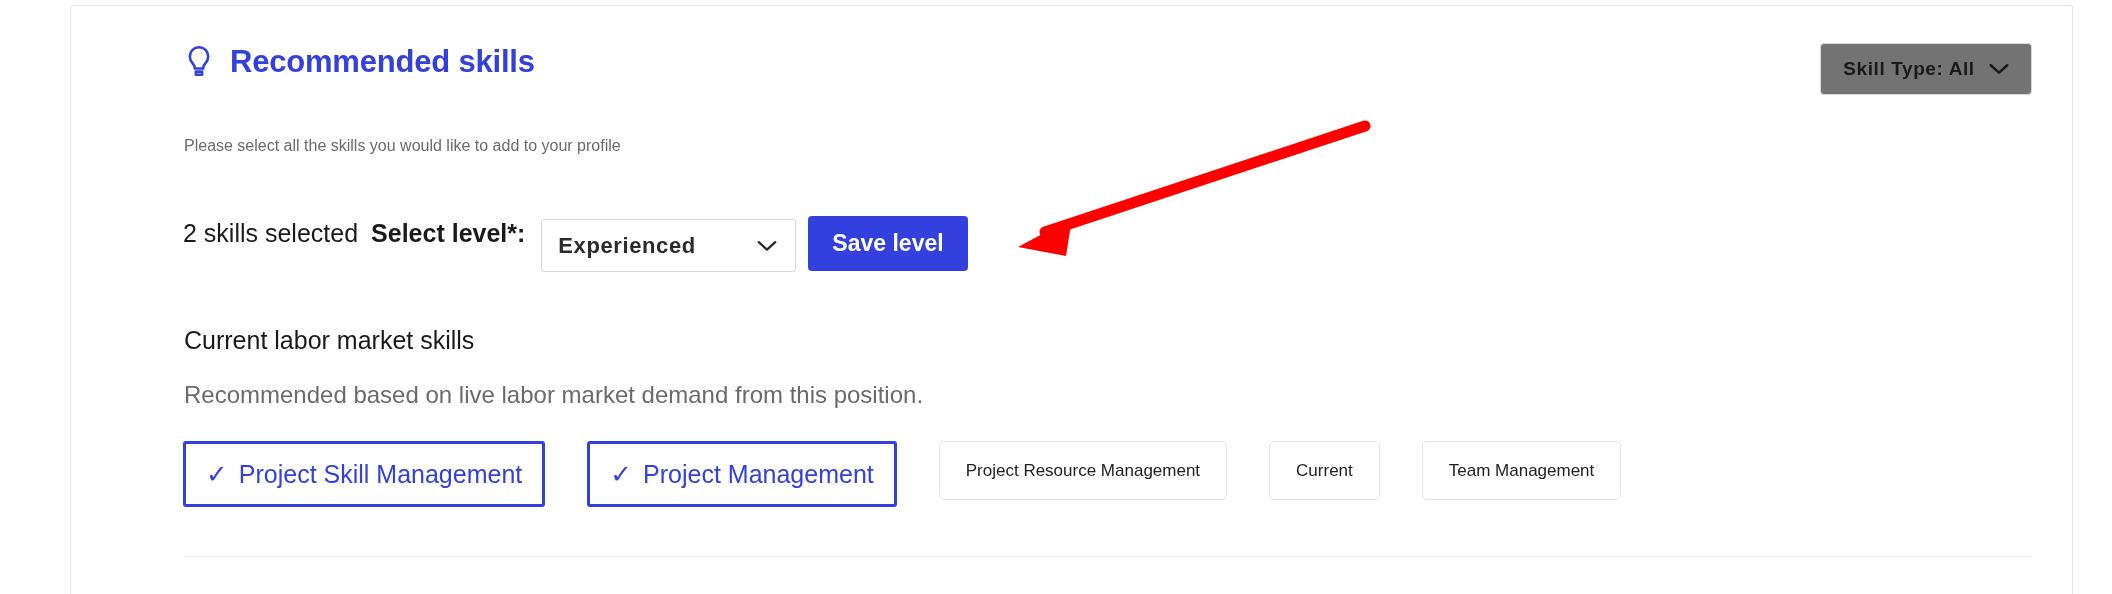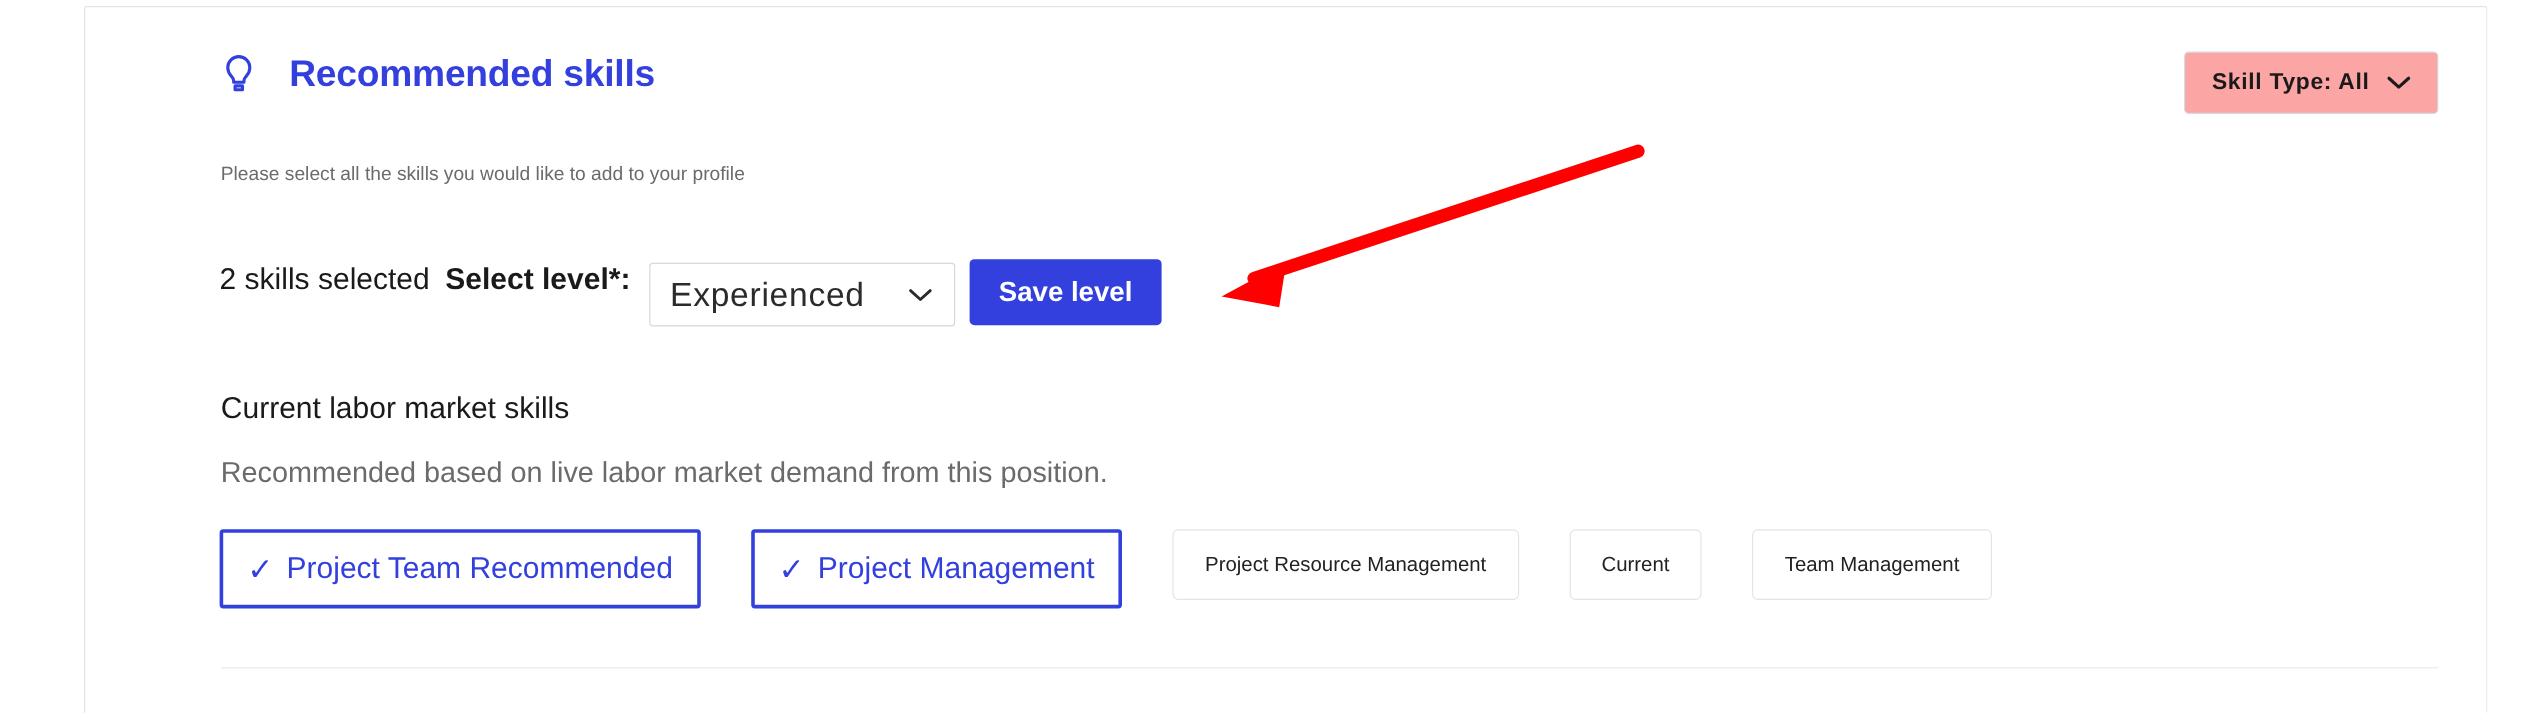--- a/index.html
+++ b/index.html
@@ -28,40 +28,40 @@
     border-bottom: none;
     border-radius: 2px;
   }
   
   .header-row {
     position: absolute;
     left: 113px;
     top: 38px;
     display: flex;
     align-items: center;
-    gap: 27px;
+    gap: 16px;
   }
   .bulb-icon { display: block; width: 30px; height: 34px; }
   .section-title {
     font-size: 31px;
     font-weight: bold;
     color: #3340dd;
     letter-spacing: -0.2px;
     white-space: nowrap;
   }
   
   .skill-type-select {
     position: absolute;
     right: 40px;
     top: 37px;
     width: 212px;
     height: 52px;
     border: 1px solid #d6d8dd;
     border-radius: 4px;
-    background: #fca5a5;
+    background: #737373;
     display: flex;
     align-items: center;
     justify-content: center;
     gap: 14px;
     cursor: pointer;
   }
   .skill-type-label {
     font-size: 19px;
     font-weight: bold;
     color: #1a1a1a;
@@ -105,22 +105,22 @@
     border-radius: 3px;
     background: #ffffff;
     display: flex;
     align-items: center;
     padding: 0 18px 0 16px;
     justify-content: space-between;
     cursor: pointer;
     margin-right: 12px;
   }
   .level-value {
-    font-size: 28px;
-    font-weight: normal;
+    font-size: 22px;
+    font-weight: bold;
     color: #2b2b2b;
     letter-spacing: 0.6px;
     white-space: nowrap;
   }
   .save-btn {
     height: 55px;
     padding: 0 24px;
     background: #3340dd;
     color: #ffffff;
     border: none;
@@ -251,21 +251,21 @@
       </div>
       <button class="save-btn">Save level</button>
     </div>
 
     <div class="sub-title">Current labor market skills</div>
     <div class="sub-desc">Recommended based on live labor market demand from this position.</div>
 
     <div class="chips">
       <div class="chip selected">
         <span class="check">✓</span>
-        <span>Project Team Recommended</span>
+        <span>Project Skill Management</span>
       </div>
       <div class="chip selected">
         <span class="check">✓</span>
         <span>Project Management</span>
       </div>
       <div class="chip unselected">
         <span>Project Resource Management</span>
       </div>
       <div class="chip unselected">
         <span>Current</span>

